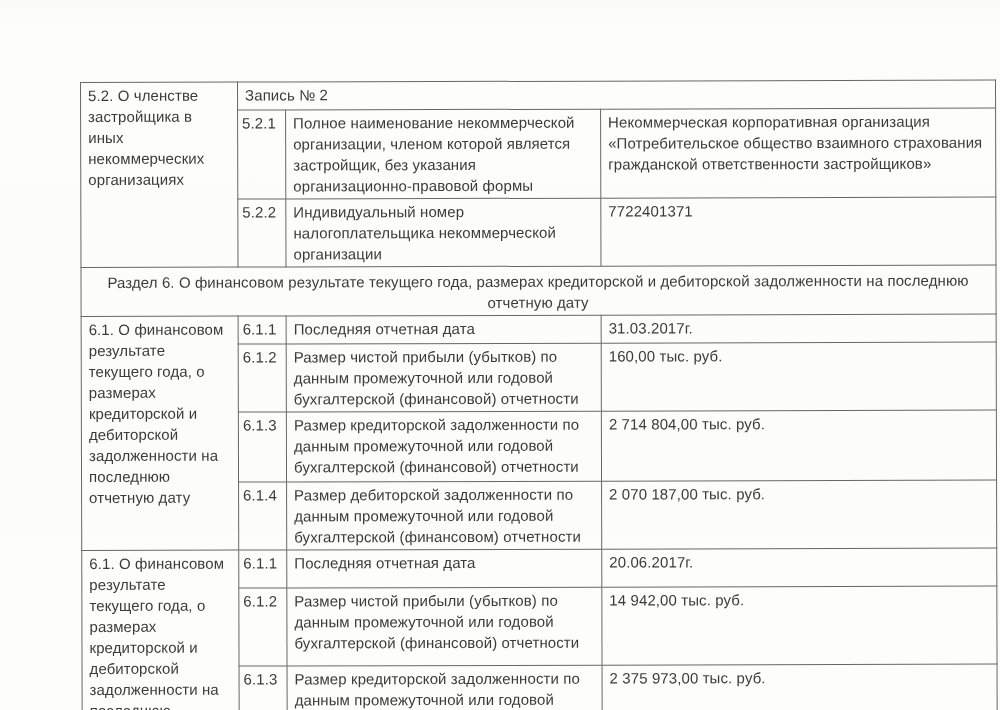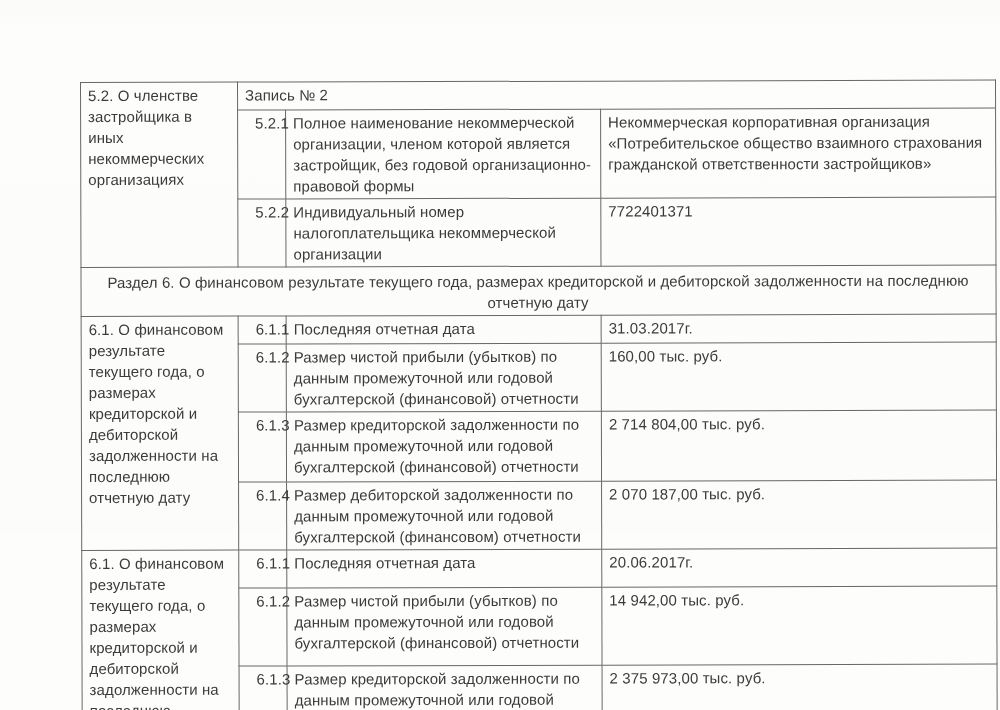--- a/index.html
+++ b/index.html
@@ -33,21 +33,21 @@
   col.c1 { width: 157px; }
   col.c2 { width: 48px; }
   col.c3 { width: 315px; }
   col.c4 { width: 395px; }
   td {
     border: 1px solid #686868;
     vertical-align: top;
     padding: 2px 8px 2px 7px;
     letter-spacing: 0.1px;
   }
-  td.num { padding-left: 17px; }
+  td.num { padding-left: 4px; }
   td.razdel { text-align: center; padding-top: 4px; }
   tr.r-zapis  { height: 28px; }
   tr.r-521    { height: 86px; }
   tr.r-522    { height: 51px; }
   tr.r-razdel { height: 30px; }
   tr.r-611a   { height: 28px; }
   tr.r-612a   { height: 65px; }
   tr.r-613a   { height: 70px; }
   tr.r-614a   { height: 65px; }
   tr.r-611b   { height: 33px; }
@@ -66,21 +66,21 @@
         <col class="c4">
     </colgroup>
     <tbody>
 
       <tr class="r-zapis">
         <td class="sec" rowspan="3">5.2. О членстве застройщика в иных некоммерческих организациях</td>
         <td class="rec" colspan="3">Запись № 2</td>
       </tr>
       <tr class="r-521">
         <td class="num">5.2.1</td>
-        <td class="desc">Полное наименование некоммерческой организации, членом которой является застройщик, без годовой организационно-правовой формы</td>
+        <td class="desc">Полное наименование некоммерческой организации, членом которой является застройщик, без указания организационно-правовой формы</td>
         <td class="val">Некоммерческая корпоративная организация «Потребительское общество взаимного страхования гражданской ответственности застройщиков»</td>
       </tr>
       <tr class="r-522">
         <td class="num">5.2.2</td>
         <td class="desc">Индивидуальный номер налогоплательщика некоммерческой организации</td>
         <td class="val">7722401371</td>
       </tr>
 
       <tr class="r-razdel">
         <td class="razdel" colspan="4">Раздел 6. О финансовом результате текущего года, размерах кредиторской и дебиторской задолженности на последнюю отчетную дату</td>

